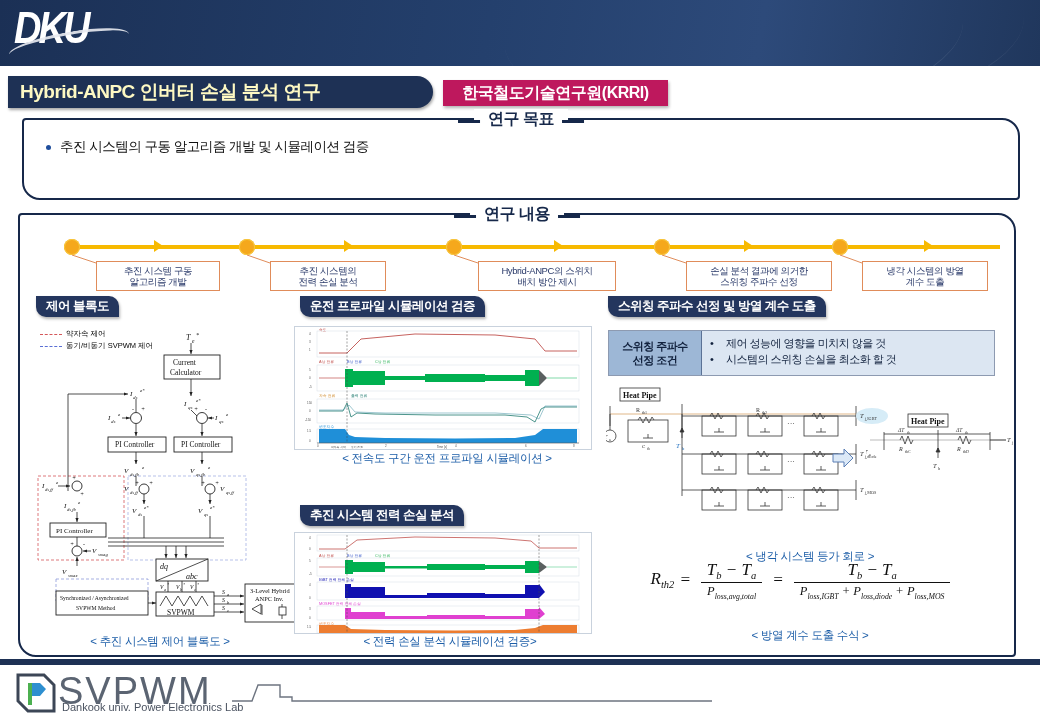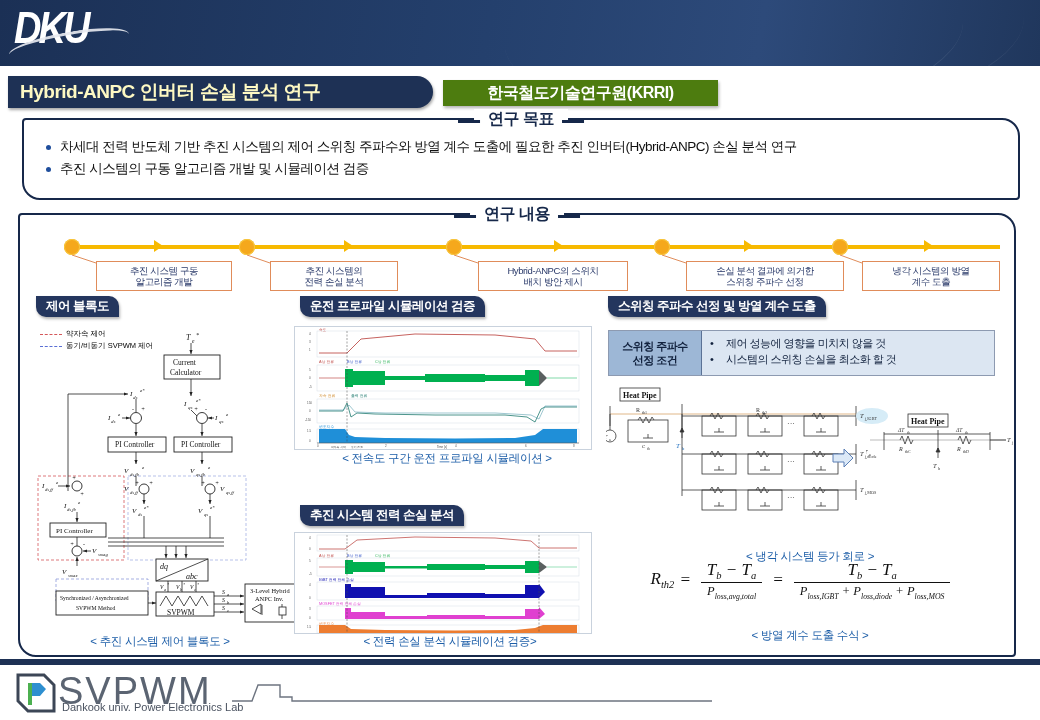--- a/index.html
+++ b/index.html
@@ -18,22 +18,22 @@
     letter-spacing:-3px;font-style:italic;transform:scaleY(1.15);display:block;line-height:44px;}
   .dku-streak{position:absolute;left:-6px;top:26px;width:122px;height:22px;
     border-top:3px solid #e8eaf0;border-radius:60%;transform:rotate(-10deg);opacity:.9;}
 
   
   .title-tab{position:absolute;left:8px;top:76px;width:425px;height:32px;
     background:#1e3155;border-radius:0 16px 16px 0;
     box-shadow:1px 2px 3px rgba(0,0,0,.35);}
   .title-tab span{display:block;color:#fef9c3;font-size:19px;font-weight:bold;
     line-height:32px;padding-left:12px;letter-spacing:-.5px;}
-  .krri-badge{position:absolute;left:443px;top:80px;width:275px;height:26px;
-    background:#4d7c0f;box-shadow:1px 2px 3px rgba(0,0,0,.3);}
+  .krri-badge{position:absolute;left:443px;top:80px;width:225px;height:26px;
+    background:#be185d;box-shadow:1px 2px 3px rgba(0,0,0,.3);}
   .krri-badge span{display:block;text-align:center;color:#fff;font-size:16px;font-weight:bold;line-height:26px;letter-spacing:-.5px;}
 
   
   .panel{position:absolute;border:2px solid #16284a;border-radius:4px 18px 4px 18px;background:#fff;}
   .panel-title{position:absolute;top:-11px;left:50%;transform:translateX(-50%);
     background:#fff;padding:0 14px;color:#16284a;font-size:16px;font-weight:bold;letter-spacing:-.5px;white-space:nowrap;}
   .panel-title::before,.panel-title::after{content:"";position:absolute;top:11px;width:22px;height:3px;background:#16284a;}
   .panel-title::before{left:-16px;}
   .panel-title::after{right:-16px;}
 
@@ -46,21 +46,21 @@
   #content-panel{left:18px;top:213px;width:994px;height:440px;}
 
   
   .timeline{position:absolute;left:14px;top:14px;width:966px;height:62px;}
   .tl-line{position:absolute;left:30px;top:16px;width:936px;height:4px;background:#f7b900;}
   .tl-node{position:absolute;top:10px;width:16px;height:16px;border-radius:50%;background:#f5a81c;
     box-shadow:0 0 0 1px #f7c83f inset;}
   .tl-arrow{position:absolute;top:11px;width:0;height:0;border-left:9px solid #f7b900;
     border-top:6px solid transparent;border-bottom:6px solid transparent;}
   .tl-box{position:absolute;top:32px;border:1px solid #e08c5a;background:#fff;
-    text-align:center;font-size:9.5px;color:#2a3a6a;line-height:11px;padding:3px 8px;letter-spacing:-.4px;}
+    text-align:center;font-size:9.5px;color:#2a3a6a;line-height:11px;padding:3px 2px;letter-spacing:-.4px;}
 
   
   .sec-badge{position:absolute;background:#24365e;border-radius:0 10px 0 10px;
     box-shadow:1px 2px 3px rgba(0,0,0,.3);}
   .sec-badge span{display:block;color:#fff;font-size:12.5px;font-weight:bold;line-height:21px;
     padding:0 10px;letter-spacing:-.5px;white-space:nowrap;}
 
   
   .cap{position:absolute;color:#1d5ea8;font-size:11.5px;letter-spacing:-.3px;text-align:center;white-space:nowrap;}
 
@@ -125,24 +125,20 @@
   <div class="title-tab">
     <span>Hybrid-ANPC 인버터 손실 분석 연구</span>
   </div>
   <div class="krri-badge">
     <span>한국철도기술연구원(KRRI)</span>
   </div>
 
   <div class="panel" id="goal-panel">
     <div class="panel-title">연구 목표</div>
     <div class="bullets">
-      <div class="bullet">
-        <span class="dot"></span>
-        <span class="txt">차세대 전력 반도체 기반 추진 시스템의 제어 스위칭 주파수와 방열 계수 도출에 필요한 추진 인버터(Hybrid-ANPC) 손실 분석 연구</span>
-      </div>
       <div class="bullet">
         <span class="dot"></span>
         <span class="txt">추진 시스템의 구동 알고리즘 개발 및 시뮬레이션 검증</span>
       </div>
     </div>
   </div>
 
   <div class="panel" id="content-panel">
     <div class="panel-title">연구 내용</div>
 

